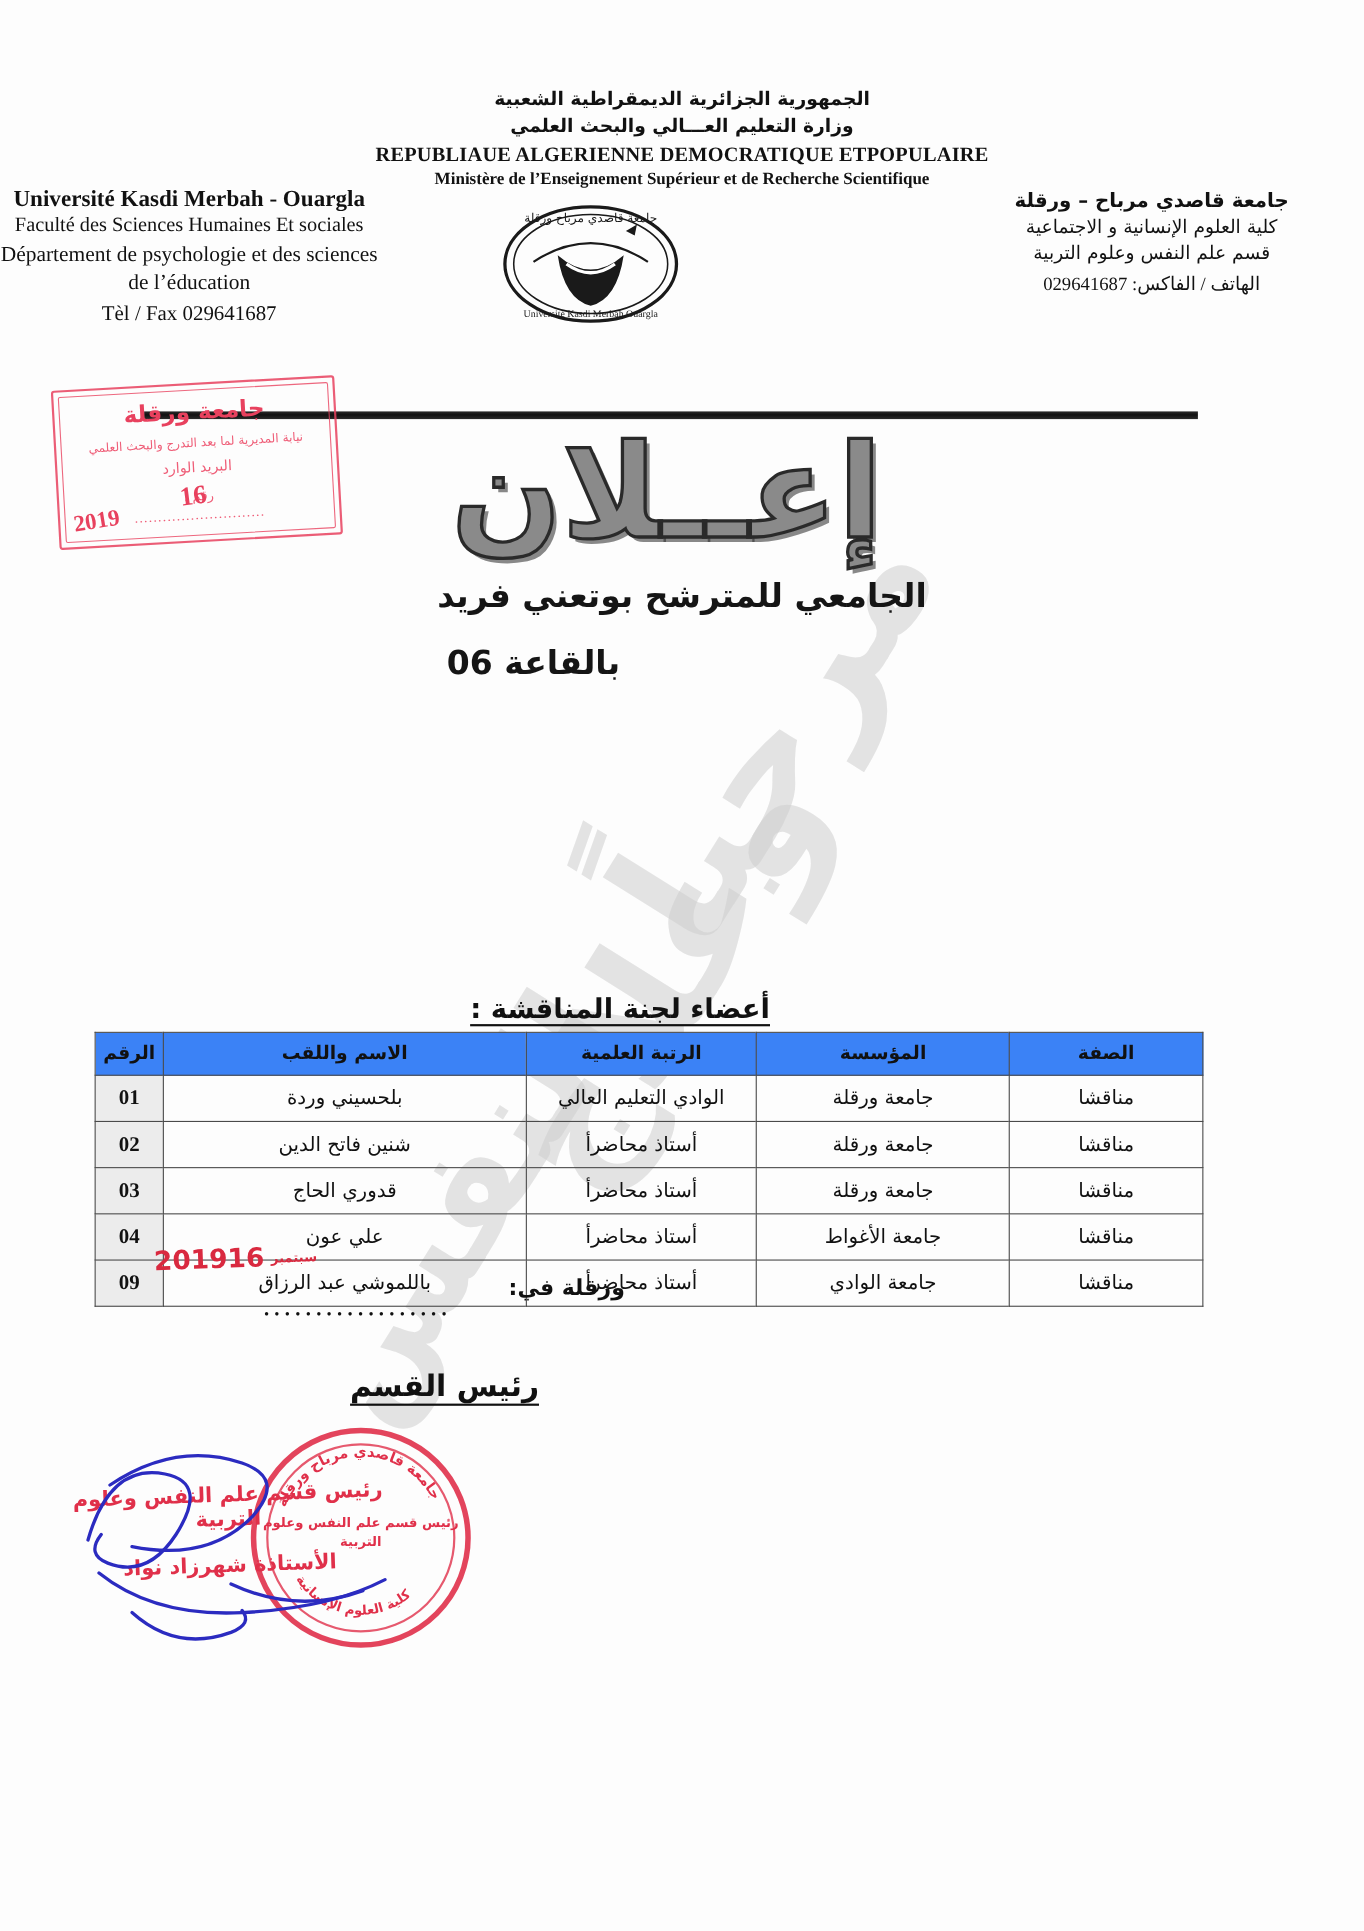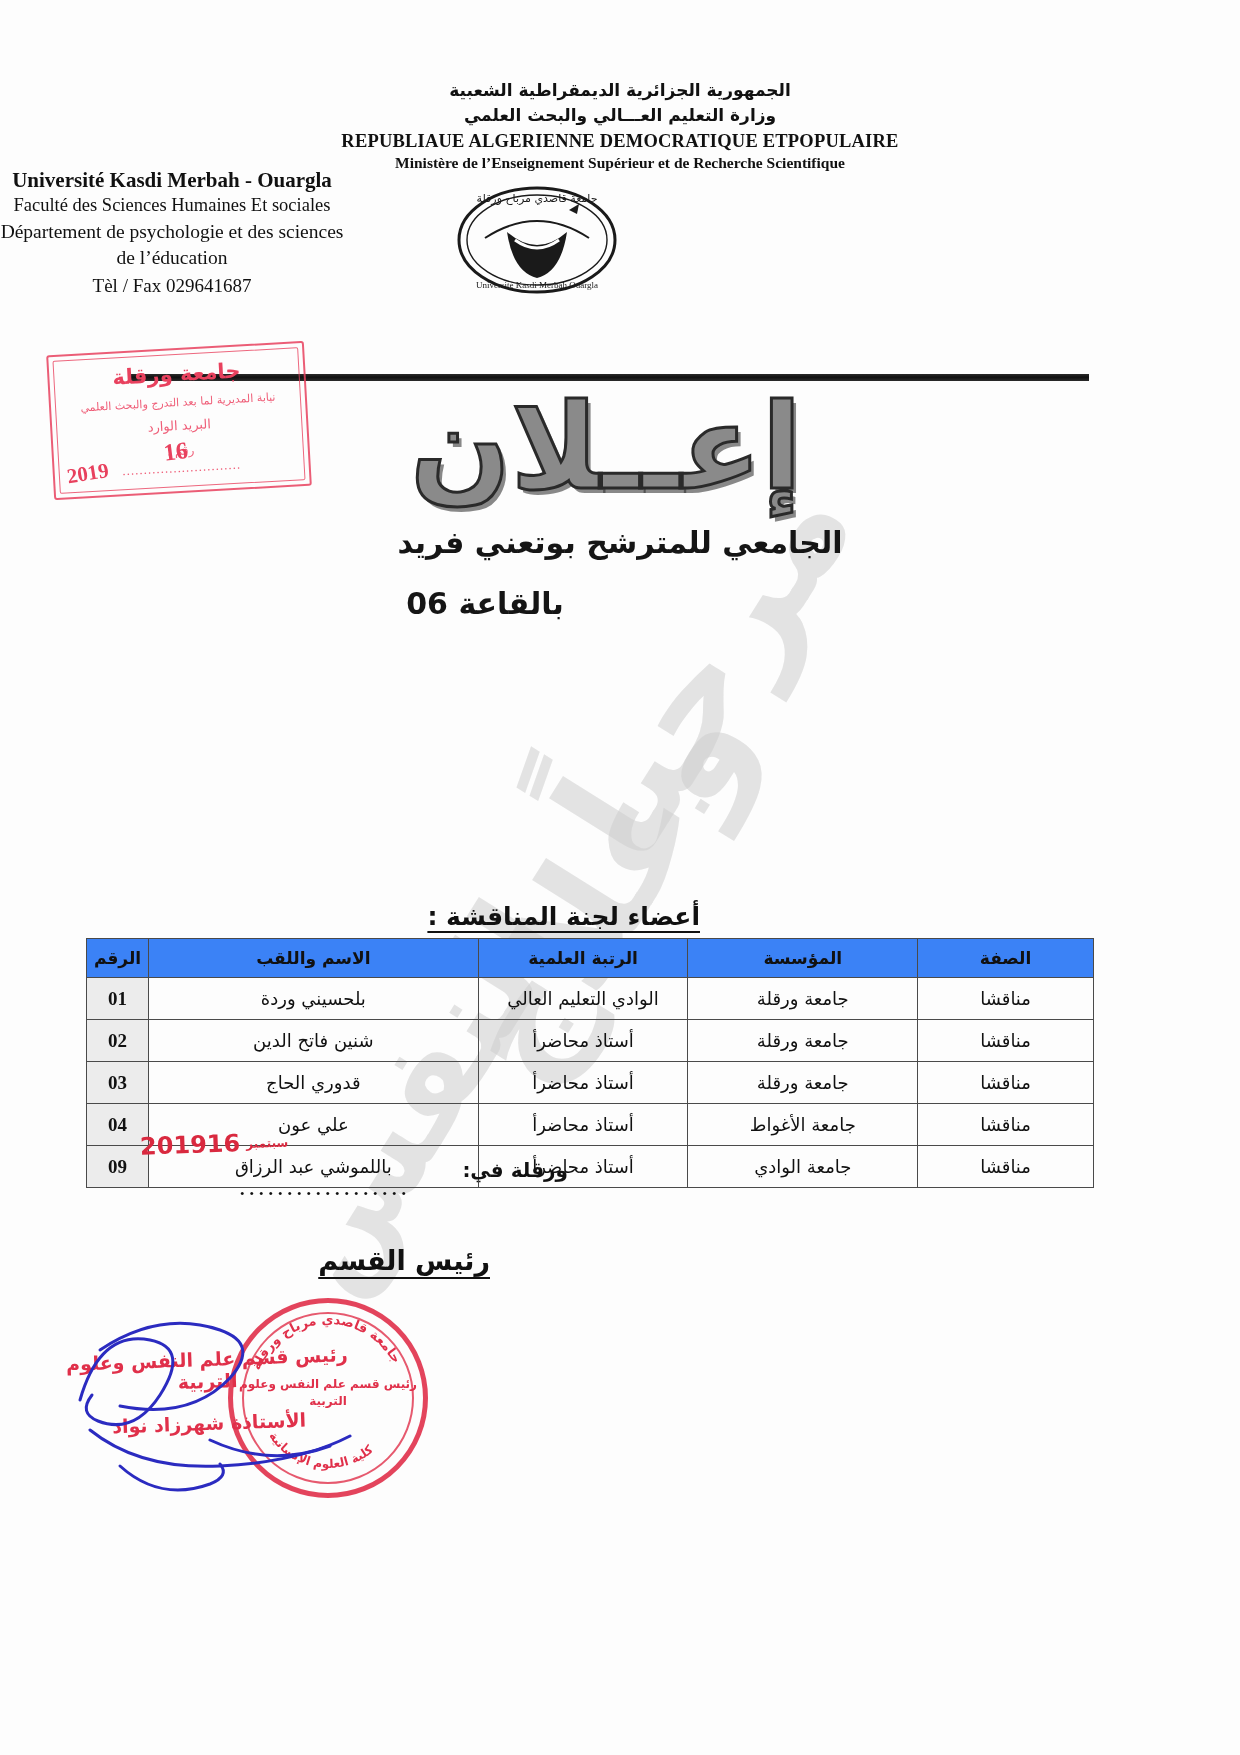--- a/index.html
+++ b/index.html
@@ -143,20 +143,26 @@
     <div class="hc-fr2">Ministère de l’Enseignement Supérieur et de Recherche Scientifique</div>
   </div>
 
   <div class="header-left">
     <div class="hl-1">Université Kasdi Merbah - Ouargla</div>
     <div class="hl-2">Faculté des Sciences Humaines Et sociales</div>
     <div class="hl-3">Département de psychologie et des sciences de l’éducation</div>
     <div class="hl-4">Tèl / Fax 029641687</div>
   </div>
 
+  <div class="header-right">
+    <div class="hr-1">جامعة قاصدي مرباح – ورقلة</div>
+    <div class="hr-2">كلية العلوم الإنسانية و الاجتماعية</div>
+    <div class="hr-3">قسم علم النفس وعلوم التربية</div>
+    <div class="hr-4">الهاتف / الفاكس: 029641687</div>
+  </div>
 
   <div class="logo">
     <svg width="200" height="120" viewBox="0 0 200 120">
       <ellipse cx="100" cy="60" rx="78" ry="52" fill="none" stroke="#1a1a1a" stroke-width="3"></ellipse>
       <ellipse cx="100" cy="60" rx="70" ry="45" fill="none" stroke="#1a1a1a" stroke-width="1.4"></ellipse>
       <path d="M48 58 q52 -34 104 0" fill="none" stroke="#1a1a1a" stroke-width="2"></path>
       <path d="M70 52 q30 26 60 0 q-6 40 -30 46 q-24 -6 -30 -46 z" fill="#1a1a1a"></path>
       <path d="M78 60 q22 16 44 0" fill="none" stroke="#fff" stroke-width="3"></path>
       <path d="M132 30 l10 -6 l-2 10 z" fill="#1a1a1a"></path>
       <text x="100" y="108" font-size="9" text-anchor="middle" font-family="Liberation Serif, serif" fill="#1a1a1a">Université Kasdi Merbah Ouargla</text>

